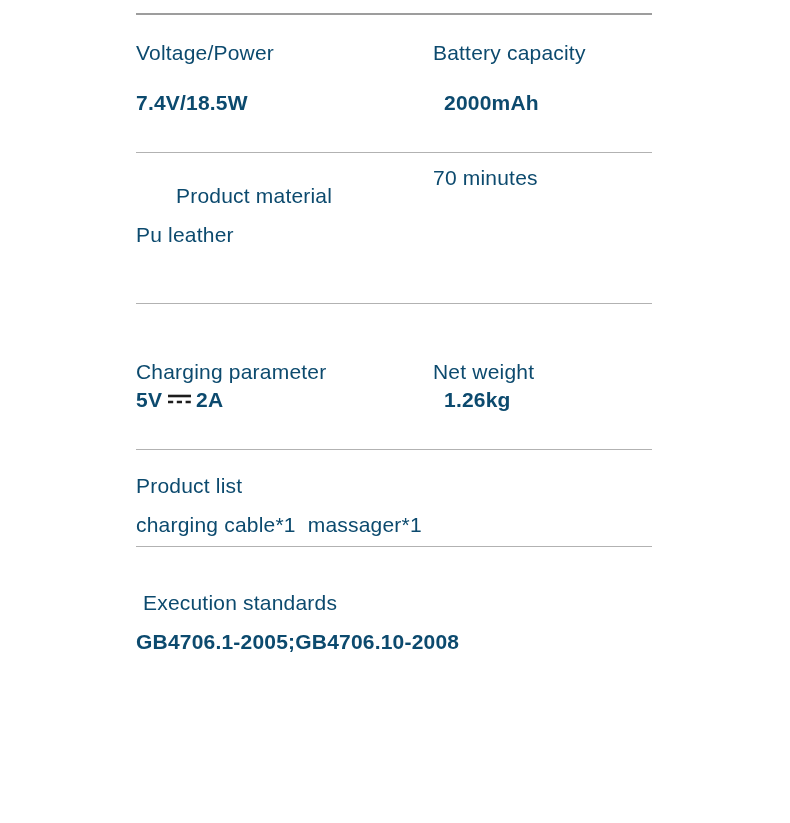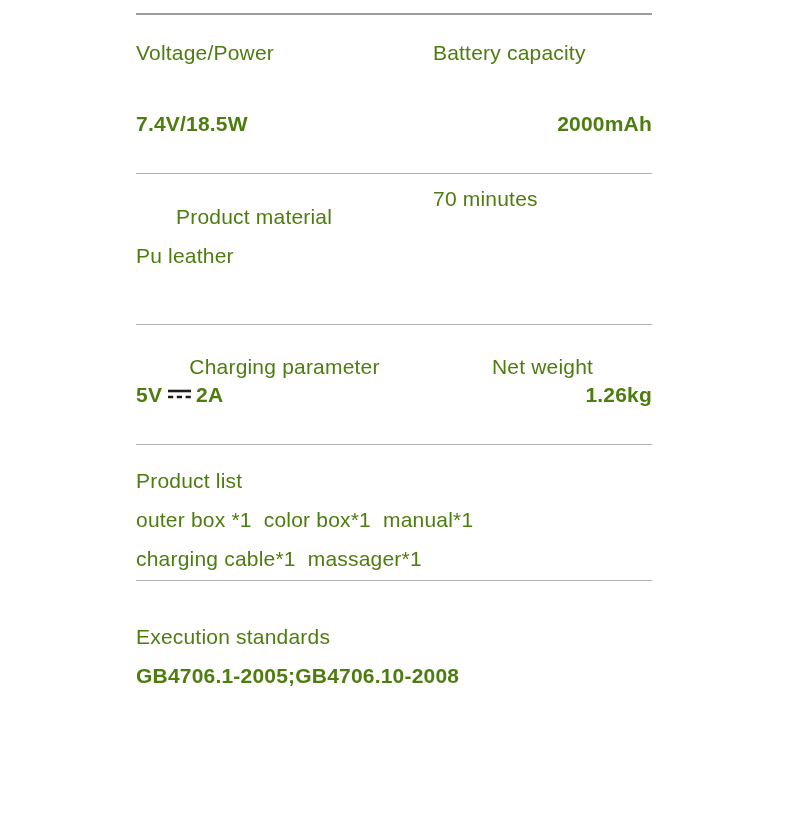--- a/index.html
+++ b/index.html
@@ -3,21 +3,21 @@
 <meta charset="utf-8">
 <style>
   * { margin: 0; padding: 0; box-sizing: border-box; }
   html, body { background: #ffffff; }
   .page {
     position: relative;
     width: 790px;
     height: 823px;
     background: #ffffff;
     font-family: "Liberation Sans", "DejaVu Sans", sans-serif;
-    color: #4d7c0f;
+    color: #0c4a6e;
     overflow: hidden;
   }
   .content {
     margin-left: 136px;
     width: 516px;
   }
   .rule {
     border: none;
     border-top: 1px solid #b2b2b2;
     height: 0;
@@ -30,40 +30,40 @@
   .row {
     display: grid;
     grid-template-columns: 297px 1fr;
   }
   .label, .value, .line {
     font-size: 21px;
     line-height: 28px;
     letter-spacing: 0.2px;
   }
   .bold { font-weight: 700; }
-  .indent { padding-left: 11px; text-align: right; }
+  .indent { padding-left: 11px; }
 
   
   .sec1 .label { margin-top: 24px; }
-  .sec1 .value { margin-top: 43px; }
+  .sec1 .value { margin-top: 22px; }
   .sec1-rule   { margin-top: 35px; }
 
   .sec2 .label { margin-top: 29px; margin-left: 40px; }
   .sec2 .value { margin-top: 11px; }
   .sec2-rule   { margin-top: 54px; }
 
-  .sec3 .label { margin-top: 28px; text-align: center; }
+  .sec3 .label { margin-top: 54px; }
   .sec3 .value { }
   .sec3-rule   { margin-top: 35px; }
 
   .sec4 .line.title { margin-top: 22px; }
   .sec4 .line.item  { margin-top: 11px; white-space: pre-wrap; }
   .sec4-rule        { margin-top: 7px; }
 
-  .sec5 .line.title { margin-top: 42px; }
+  .sec5 .line.title { margin-top: 42px; margin-left: 7px; }
   .sec5 .line.value-line { margin-top: 11px; }
 
   .dc-symbol {
     display: inline-block;
     vertical-align: -1px;
     margin: 0 4px 0 5px;
     line-height: 0;
   }
   .dc-symbol svg { display: block; }
 </style>
@@ -111,21 +111,20 @@
       <div>
         <div class="label">Net weight</div>
         <div class="value bold indent">1.26kg</div>
       </div>
     </section>
 
     <hr class="rule sec3-rule">
 
     <section class="sec4">
       <div class="line title">Product list</div>
-      <div class="line item">outer box *1  color box*1  manual*1</div>
       <div class="line item">charging cable*1  massager*1</div>
     </section>
 
     <hr class="rule sec4-rule">
 
     <section class="sec5">
       <div class="line title">Execution standards</div>
       <div class="line value-line bold">GB4706.1-2005;GB4706.10-2008</div>
     </section>
 

